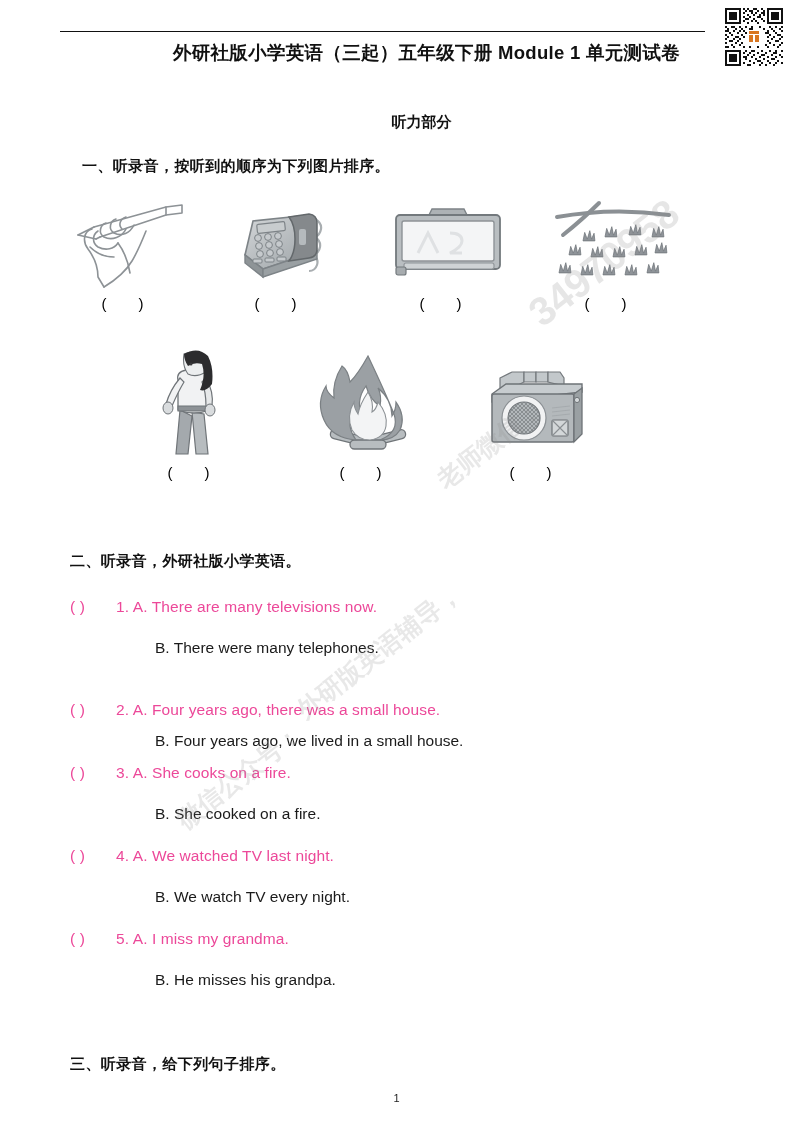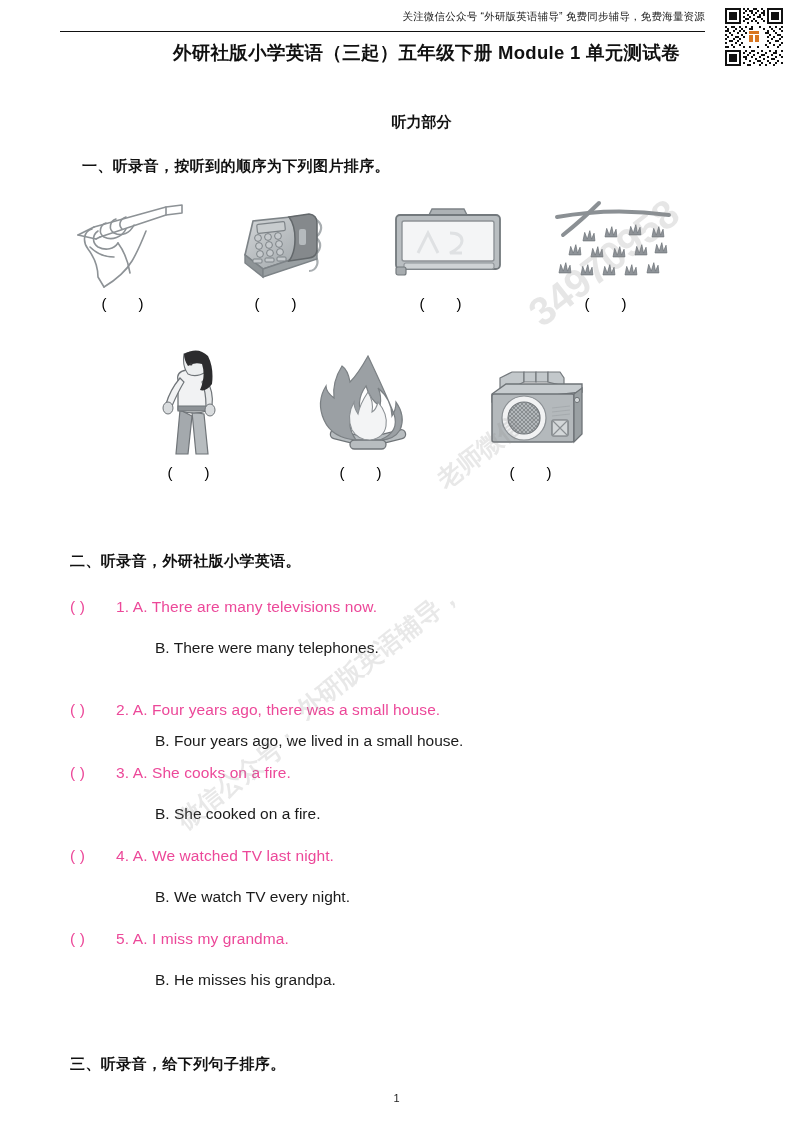--- a/index.html
+++ b/index.html
@@ -163,21 +163,20 @@
     text-align: center;
     bottom: 18px;
     font-size: 11px;
     color: #222;
   }
 </style>
 </head>
 <body>
 
 <div class="promo-bar">
-  <div class="promo-text">关注微信公众号 “外研版英语辅导” 免费同步辅导，免费海量资源</div>
   <div class="promo-rule"></div>
 </div>
 
 <div class="qr">
   <svg width="62" height="62" viewBox="0 0 62 62" shape-rendering="crispEdges">
     <rect width="62" height="62" fill="#fff"></rect>
 
     <g fill="#111">
       <rect x="2" y="2" width="16" height="16"></rect>
         <rect x="4" y="4" width="12" height="12" fill="#fff"></rect>

